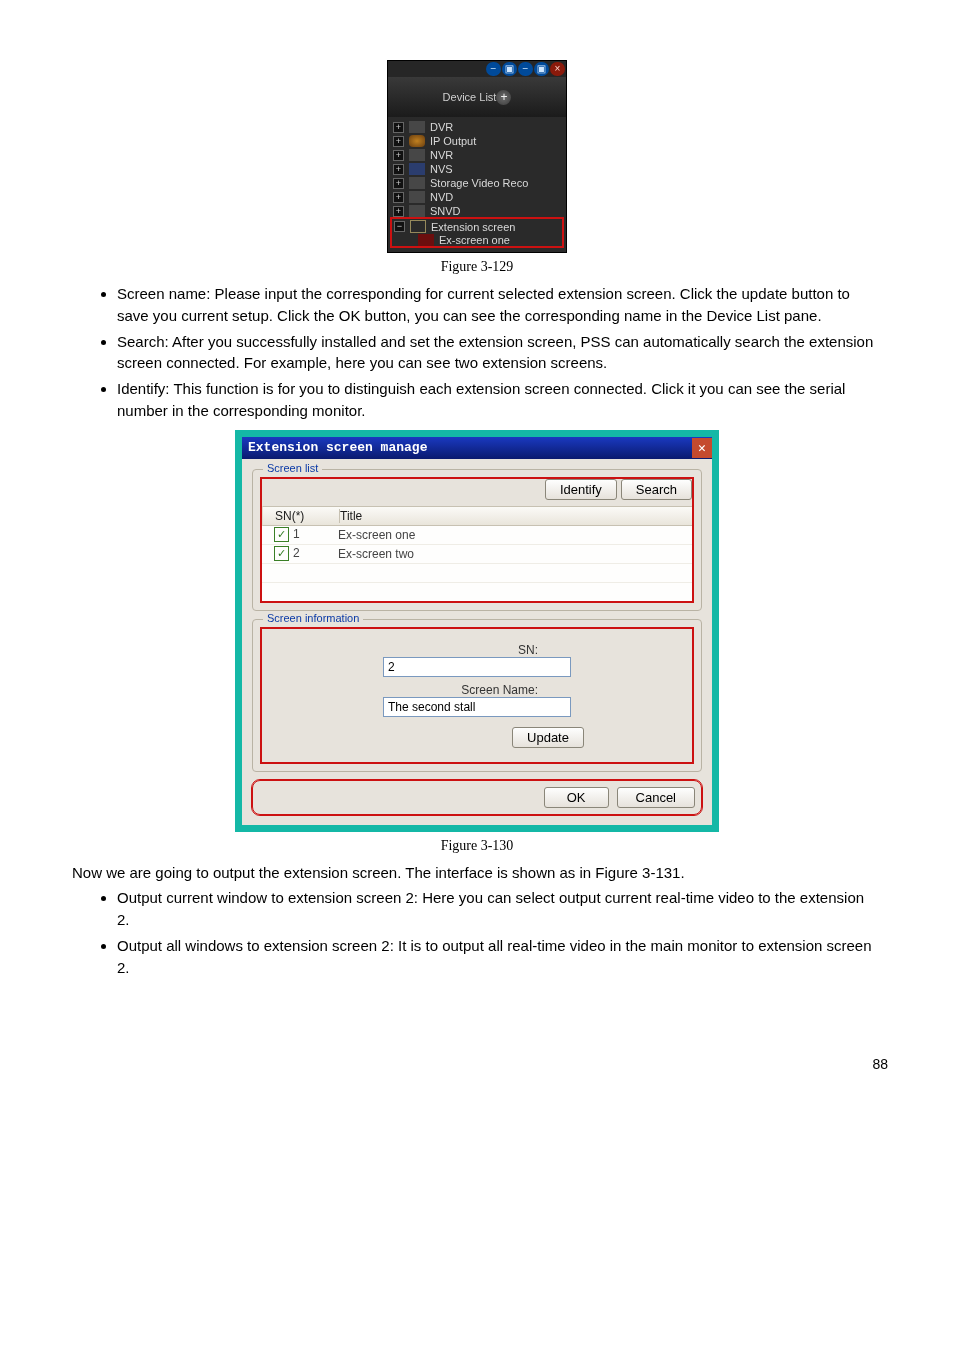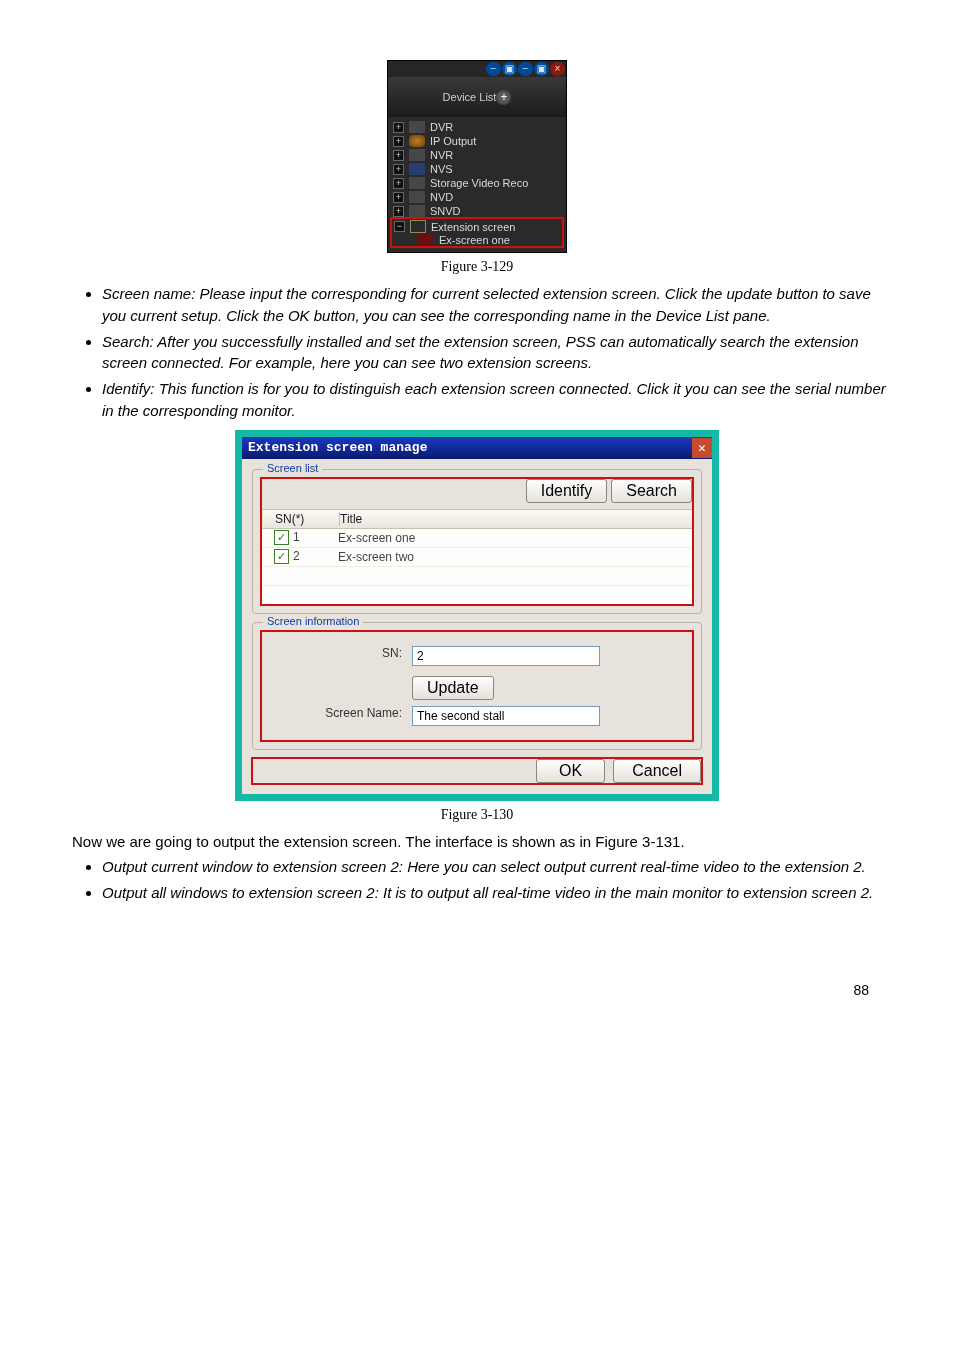--- a/index.html
+++ b/index.html
@@ -20,23 +20,22 @@
     font-size: 14px;
     text-align: center;
     margin: 6px 0 8px 0;
   }
   ul.bullets {
     list-style: disc;
     padding-left: 42px;
     margin: 4px 0 8px 0;
   }
   ul.bullets li {
-    margin: 4px 0;
+    margin: 4px 15px;
     line-height: 1.45;
-    font-style: italic;
   }
   .para {
     margin: 4px 12px;
     line-height: 1.45;
   }
 
   
   .panel-wrap { display: flex; justify-content: center; margin-bottom: 4px; }
   .dark-panel {
     width: 178px;
@@ -146,21 +145,21 @@
     background: #e7e3dc;
     padding: 0 4px;
     font-size: 11px;
     color: #0b3aa6;
   }
   .btnrow { display: flex; gap: 4px; margin-bottom: 6px; }
   .winbtn, button.win {
     background: linear-gradient(#fefefe,#e6e2db);
     border: 1px solid #8a8679;
     border-radius: 3px;
-    font-size: 16px;
+    font-size: 13px;
     padding: 2px 14px;
     cursor: default;
   }
   .thead, .trow {
     display: flex;
     font-size: 12px;
     align-items: center;
     height: 18px;
   }
   .col-sn { width: 64px; padding-left: 12px; color:#444; }
@@ -176,36 +175,36 @@
   .trow { border-bottom: 1px solid #efede6; background:#fefefd; }
   .chk {
     width: 13px; height: 13px;
     border: 1px solid #3a7f26;
     margin-right: 4px;
     display: inline-flex; align-items:center; justify-content:center;
     color: #2f7a20; font-size: 11px; line-height: 1;
   }
   .redbox { border: 1px solid #c11; outline: 1px solid #c11; box-sizing:border-box; }
 
-  .formrow { display:flex; align-items:flex-start; margin: 6px 0; }
+  .formrow { display:flex; align-items:center; margin: 6px 0; flex-direction: column; }
   .formrow label { width: 132px; text-align:right; padding-right:10px; font-size:12px; color:#333; }
   .formrow input {
     width: 178px;
     height: 18px;
     border: 1px solid #7a99bf;
     background:#fff;
     font-size:12px;
     padding: 0 4px;
   }
   .btnrow-right { display:flex; justify-content:flex-end; gap:8px; margin-top:8px; }
 
   .pagenum {
     position: relative;
     text-align: right;
-    padding-right: 85px;
+    padding-right: 66px;
     padding-top: 30px;
     font-size: 14px;
   }
 </style>
 </head>
 <body>
 <div class="page">
 
 <div class="panel-wrap">
   <div class="dark-panel">
@@ -310,31 +309,31 @@
         </div>
       </div>
 
       <div class="group">
         <span class="group-title">Screen information</span>
         <div class="redbox" style="padding:8px;">
           <div class="formrow">
             <label>SN:</label>
             <input value="2" style="">
           </div>
-          <div class="formrow" style="justify-content:flex-start; padding-left:142px; margin-top:10px;">
-            <button class="win">Update</button>
-          </div>
           <div class="formrow">
             <label>Screen Name:</label>
             <input value="The second stall" style="">
           </div>
+          <div class="formrow" style="justify-content:flex-start; padding-left:142px; margin-top:10px;">
+            <button class="win">Update</button>
+          </div>
         </div>
       </div>
 
-      <div class="btnrow-right redbox" style="">
+      <div class="btnrow-right redbox" style="padding:6px;border-radius:8px;">
         <button class="win" style="padding:2px 22px;">OK</button>
         <button class="win" style="padding:2px 18px;">Cancel</button>
       </div>
     </div>
   </div>
 </div>
 
 <div class="caption">Figure 3-130</div>
 
 <p class="para">Now we are going to output the extension screen. The interface is shown as in Figure 3-131.</p>

